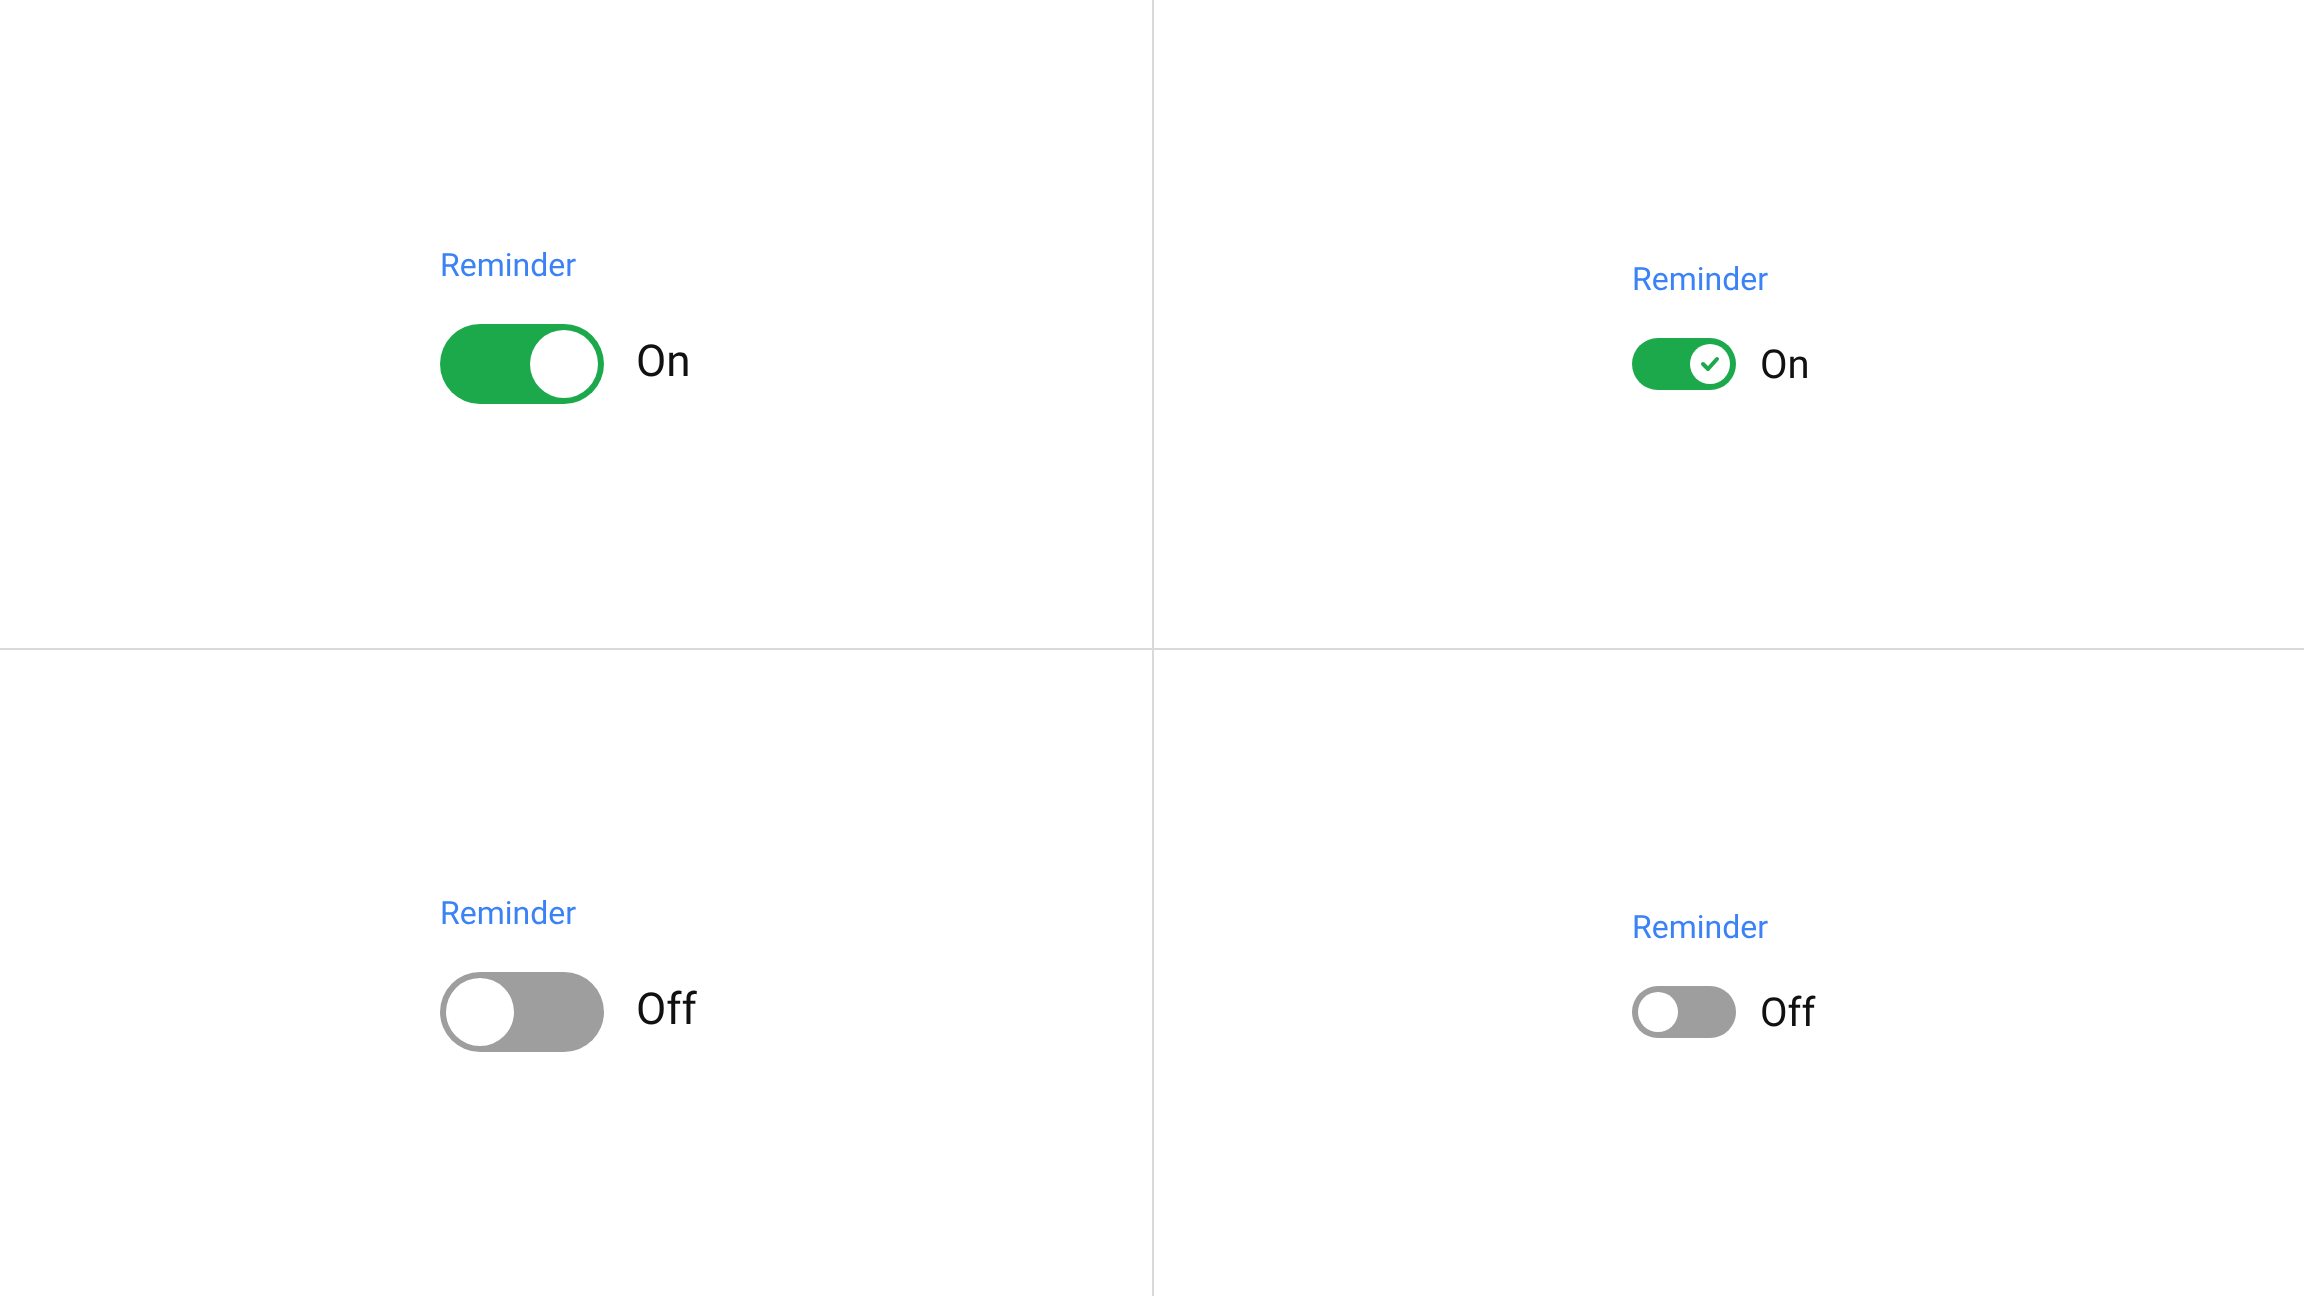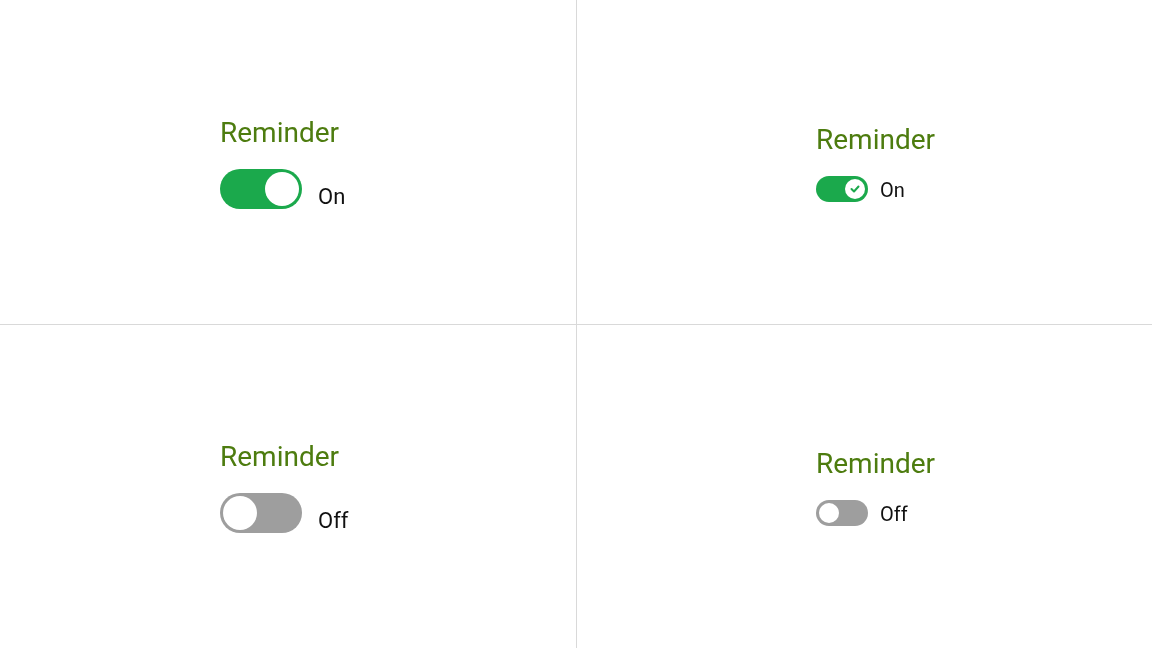--- a/index.html
+++ b/index.html
@@ -44,29 +44,29 @@
     .hline {
       position: absolute;
       top: 50%;
       left: 0;
       right: 0;
       height: 1px;
       background: #d9d9d9;
     }
 
     .label {
-      font-size: 28px;
-      color: #4d7c0f;
+      font-size: 16px;
+      color: #3b82f6;
       margin-bottom: 20px;
       font-weight: 400;
     }
 
     .toggle-row {
       display: flex;
-      align-items: flex-end;
+      align-items: center;
       gap: 16px;
     }
     .toggle-row.small {
       gap: 12px;
     }
 
     .status {
       font-size: 22px;
       color: #111;
       font-weight: 400;

